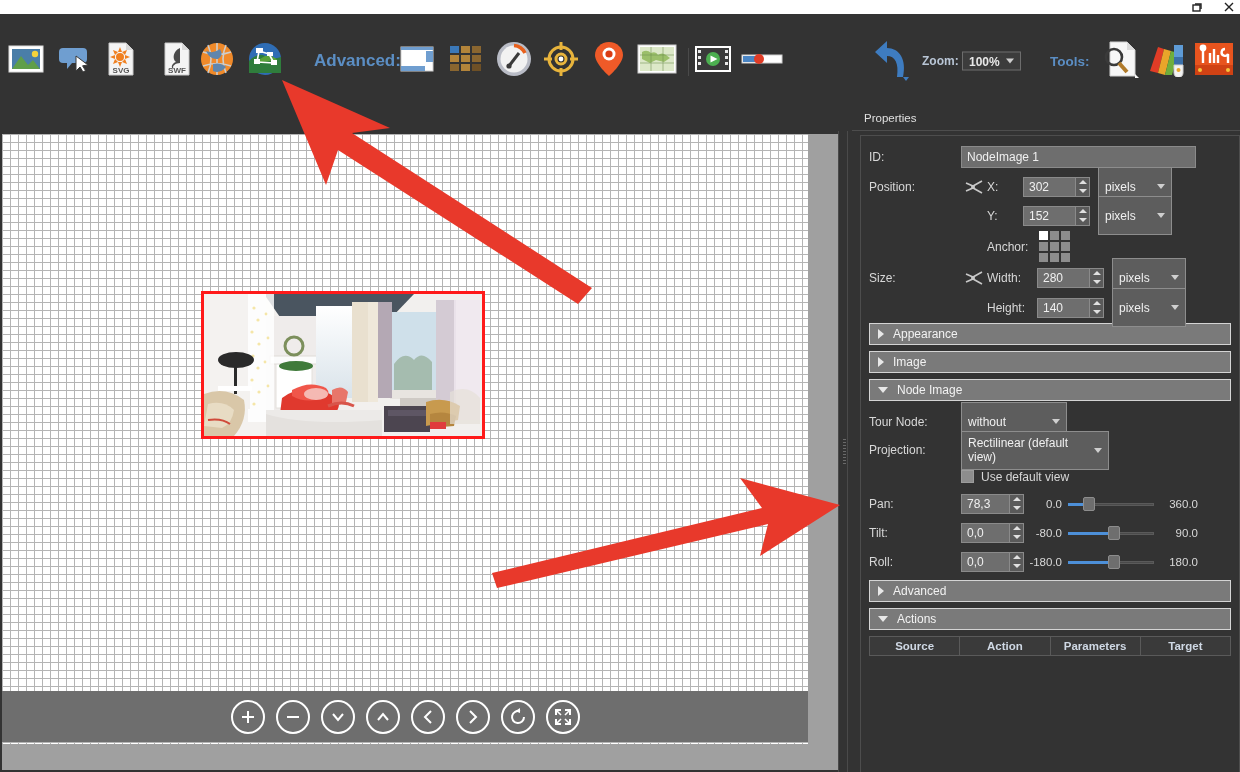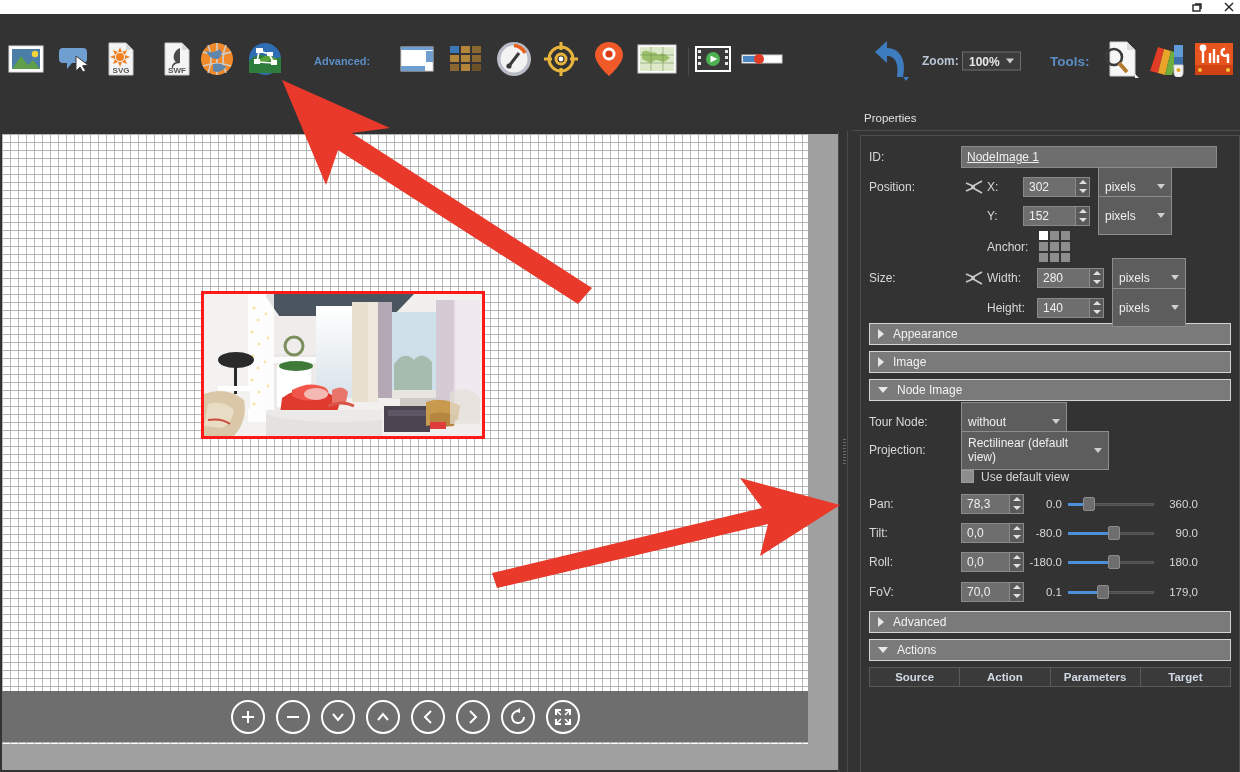--- a/index.html
+++ b/index.html
@@ -24,21 +24,21 @@
   .toolbar {
     position: absolute; left: 0; top: 14px; width: 1240px; height: 93px;
     background: #333333;
   }
   .tbitem {
     position: absolute; top: 47px; transform: translateY(-50%);
     display: flex; align-items: center; justify-content: center;
   }
   .lbl {
     position: absolute; top: 47px; transform: translateY(-50%);
-    color: #5b8ec4; font-weight: bold; font-size: 11px;
+    color: #5b8ec4; font-weight: bold; font-size: 17px;
     white-space: nowrap;
   }
   .sep {
     position: absolute; top: 34px; width: 1px; height: 28px; background: #4a4a4a;
   }
   .zoomlbl { color: #b9c6d6; font-size: 12px; font-weight: bold; }
   .zoombox {
     display: inline-flex; align-items: center; gap: 6px;
     border: 1px solid #6d6d6d; background: #3c3c3c;
     padding: 2px 6px; color: #e8e8e8; font-size: 12px; font-weight: bold;
@@ -598,21 +598,21 @@
   </div>
 
   <div class="props">
     <div class="props-tab">Properties</div>
 
     <div class="props-body">
 
 
       <div class="row" style="height:30px;">
         <span class="rlabel">ID:</span>
-        <span class="txtfield" style="width:256px;height:22px;text-decoration:underline;">NodeImage 1</span>
+        <span class="txtfield" style="width:235px;height:22px;">NodeImage 1</span>
       </div>
 
       <div class="row">
         <span class="rlabel">Position:</span>
         <span class="linkicon">
           <svg width="20" height="16" viewBox="0 0 20 16">
               <path d="M18 2 L9 7 L2 4 M18 14 L9 9 L2 12" stroke="#c8c8c8" stroke-width="1.6" fill="none"></path>
               <circle cx="9" cy="8" r="2" fill="#c8c8c8"></circle>
             </svg>
         </span>
@@ -787,37 +787,20 @@
         </span>
         <span class="snum l">-180.0</span>
         <span class="slider">
           <span class="track"></span>
             <span class="fill" style="width:52%"></span>
             <span class="knob" style="left:46%"></span>
         </span>
         <span class="snum r" style="padding-left:8px;">180.0</span>
       </div>
 
-      <div class="row" style="height:31px;">
-        <span class="rlabel">FoV:</span>
-        <span class="spin">
-          <span class="v" style="width:48px;">70,0</span>
-          <span class="arrows">
-              <i class="ar-u"></i>
-              <i class="ar-d"></i>
-            </span>
-        </span>
-        <span class="snum l">0.1</span>
-        <span class="slider">
-          <span class="track"></span>
-            <span class="fill" style="width:40%"></span>
-            <span class="knob" style="left:34%"></span>
-        </span>
-        <span class="snum r" style="padding-left:8px;">179,0</span>
-      </div>
 
       <div class="group" style="margin-top:4px;">
         <span class="tri-r"></span>
         <span>Advanced</span>
       </div>
 
       <div class="group">
         <span class="tri-d"></span>
         <span>Actions</span>
       </div>

